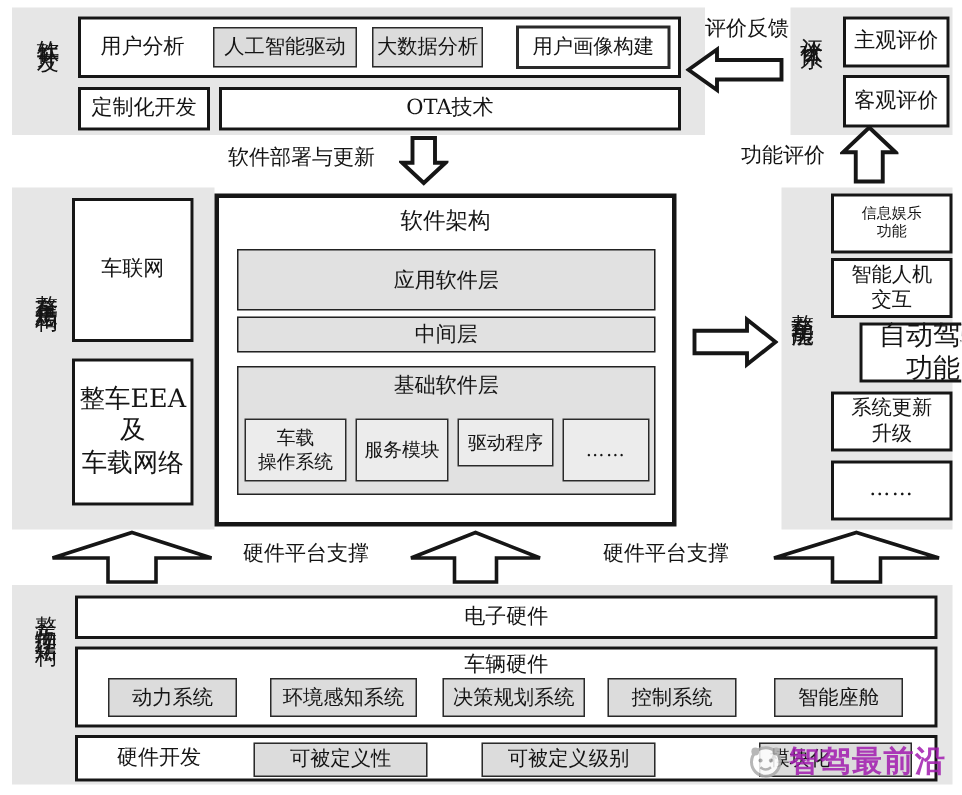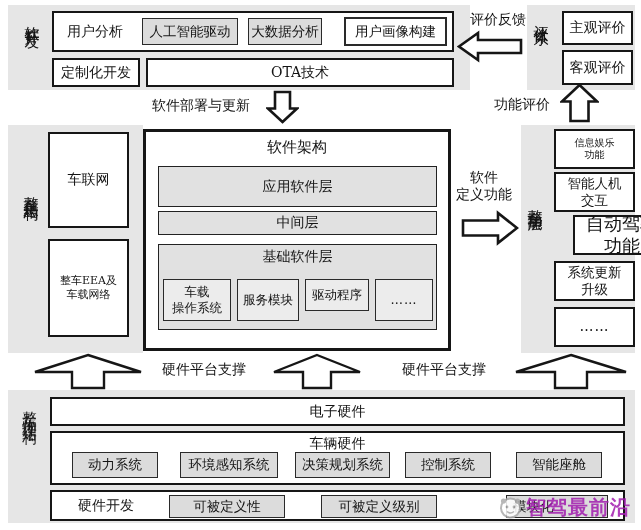--- a/index.html
+++ b/index.html
@@ -74,38 +74,36 @@
   <div class="label" style="left:494px;top:96px;">功能评价</div>
   <div class="arrow" style="left:560px;top:83px;">
     <svg width="39" height="40" viewBox="0 0 39 40">
         <path d="M19.5 2 L37 18.5 L28.5 18.5 L28.5 38 L10.5 38 L10.5 18.5 L2 18.5 Z" fill="#fff" stroke="#161616" stroke-width="2.6"></path>
       </svg>
   </div>
 
   <div class="panel" style="left:8px;top:125px;width:135px;height:228px;"></div>
   <div class="vlabel" style="left:23px;top:184px;letter-spacing:2px;">整车信息结构</div>
   <div class="box" style="left:48px;top:132px;width:81px;height:96px;">车联网</div>
-  <div class="box ml" style="left:48px;top:239px;width:81px;height:98px;font-size:11px;">整车EEA及
+  <div class="box ml" style="left:48px;top:239px;width:81px;height:98px;font-size:17px;">整车EEA及
 车载网络</div>
 
   <div class="box" style="left:143px;top:129px;width:308px;height:222px;border-width:3px;"></div>
   <div class="center-title" style="left:143px;width:308px;top:138px;font-size:15px;">软件架构</div>
   <div class="grayrow" style="left:158px;top:166px;width:279px;height:41px;">应用软件层</div>
   <div class="grayrow" style="left:158px;top:211px;width:279px;height:24px;">中间层</div>
   <div class="grayrow" style="left:158px;top:244px;width:279px;height:86px;align-items:flex-start;">
     <span style="margin-top:3px;">基础软件层</span>
   </div>
   <div class="module ml" style="left:163px;top:279px;width:68px;height:42px;">车载
 操作系统</div>
   <div class="module" style="left:237px;top:279px;width:62px;height:42px;">服务模块</div>
   <div class="module" style="left:305px;top:279px;width:64px;height:32px;">驱动程序</div>
   <div class="module" style="left:375px;top:279px;width:58px;height:42px;letter-spacing:1px;">……</div>
 
-  <div class="label ml" style="left:442px;top:169px;width:84px;text-align:center;">软件
-定义功能</div>
   <div class="arrow" style="left:461px;top:210px;">
     <svg width="58" height="36" viewBox="0 0 58 36">
         <path d="M56 18 L37 3 L37 10.5 L2 10.5 L2 25.5 L37 25.5 L37 33 Z" fill="#fff" stroke="#161616" stroke-width="2.6"></path>
       </svg>
   </div>
 
   <div class="panel" style="left:521px;top:125px;width:114px;height:228px;"></div>
   <div class="vlabel" style="left:527px;top:197px;letter-spacing:2px;">整车功能层</div>
   <div class="box ml" style="left:554px;top:129px;width:81px;height:40px;font-size:10px;">信息娱乐
 功能</div>

